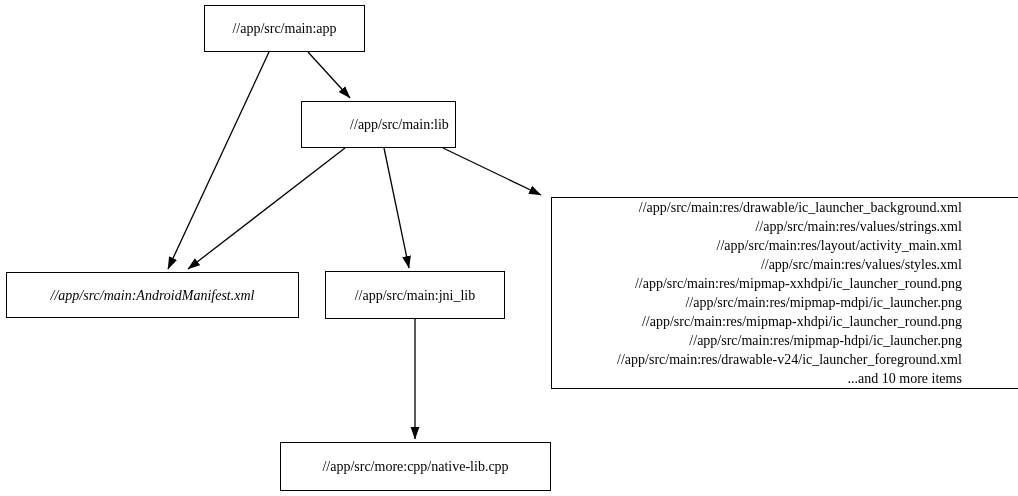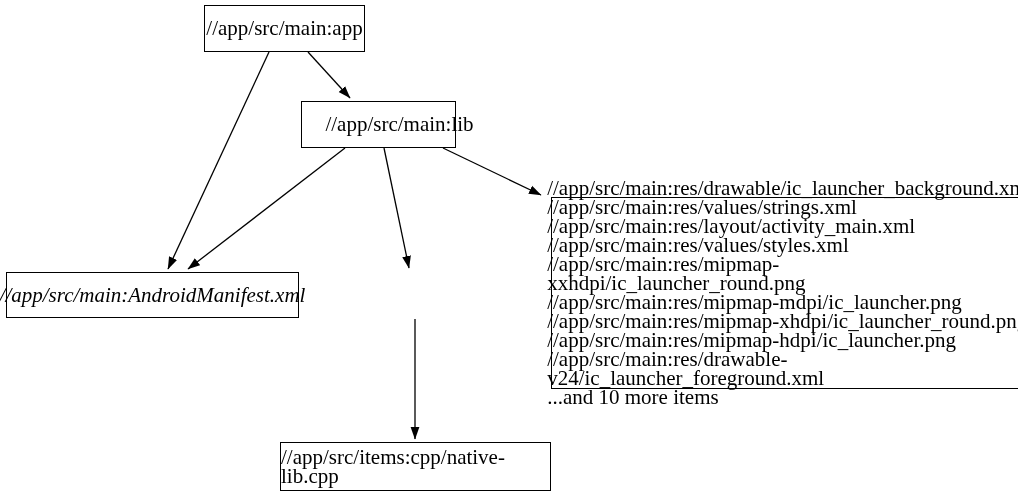--- a/index.html
+++ b/index.html
@@ -24,22 +24,22 @@
     height: 496px;
   }
   .node {
     position: absolute;
     box-sizing: border-box;
     border: 1.4px solid #000000;
     background: #ffffff;
     display: flex;
     align-items: center;
     justify-content: center;
-    text-align: left;
-    font-size: 21px;
+    text-align: right;
+    font-size: 14px;
     line-height: 19px;
     white-space: pre-line;
   }
   .node-app      { left: 204px; top: 5px;   width: 161px; height: 47px; }
   .node-lib      { left: 301px; top: 101px; width: 155px; height: 47px; padding-left: 42px; }
   .node-manifest { left: 6px;   top: 272px; width: 293px; height: 46px; font-style: italic; }
   .node-jni      { left: 325px; top: 271px; width: 180px; height: 48px; }
   .node-res      { left: 551px; top: 197px; width: 477px; height: 192px; }
   .node-native   { left: 280px; top: 442px; width: 271px; height: 49px; }
 </style>
@@ -67,31 +67,34 @@
   </div>
 
   <div class="node node-lib">
     <span>//app/src/main:lib</span>
   </div>
 
   <div class="node node-manifest">
     <span>//app/src/main:AndroidManifest.xml</span>
   </div>
 
+  <div class="node node-jni">
+    <span>//app/src/main:jni_lib</span>
+  </div>
 
   <div class="node node-res">
     <span>//app/src/main:res/drawable/ic_launcher_background.xml
 //app/src/main:res/values/strings.xml
 //app/src/main:res/layout/activity_main.xml
 //app/src/main:res/values/styles.xml
 //app/src/main:res/mipmap-xxhdpi/ic_launcher_round.png
 //app/src/main:res/mipmap-mdpi/ic_launcher.png
 //app/src/main:res/mipmap-xhdpi/ic_launcher_round.png
 //app/src/main:res/mipmap-hdpi/ic_launcher.png
 //app/src/main:res/drawable-v24/ic_launcher_foreground.xml
 ...and 10 more items</span>
   </div>
 
   <div class="node node-native">
-    <span>//app/src/items:cpp/native-lib.cpp</span>
+    <span>//app/src/more:cpp/native-lib.cpp</span>
   </div>
 
 </div>
 
 </body></html>

